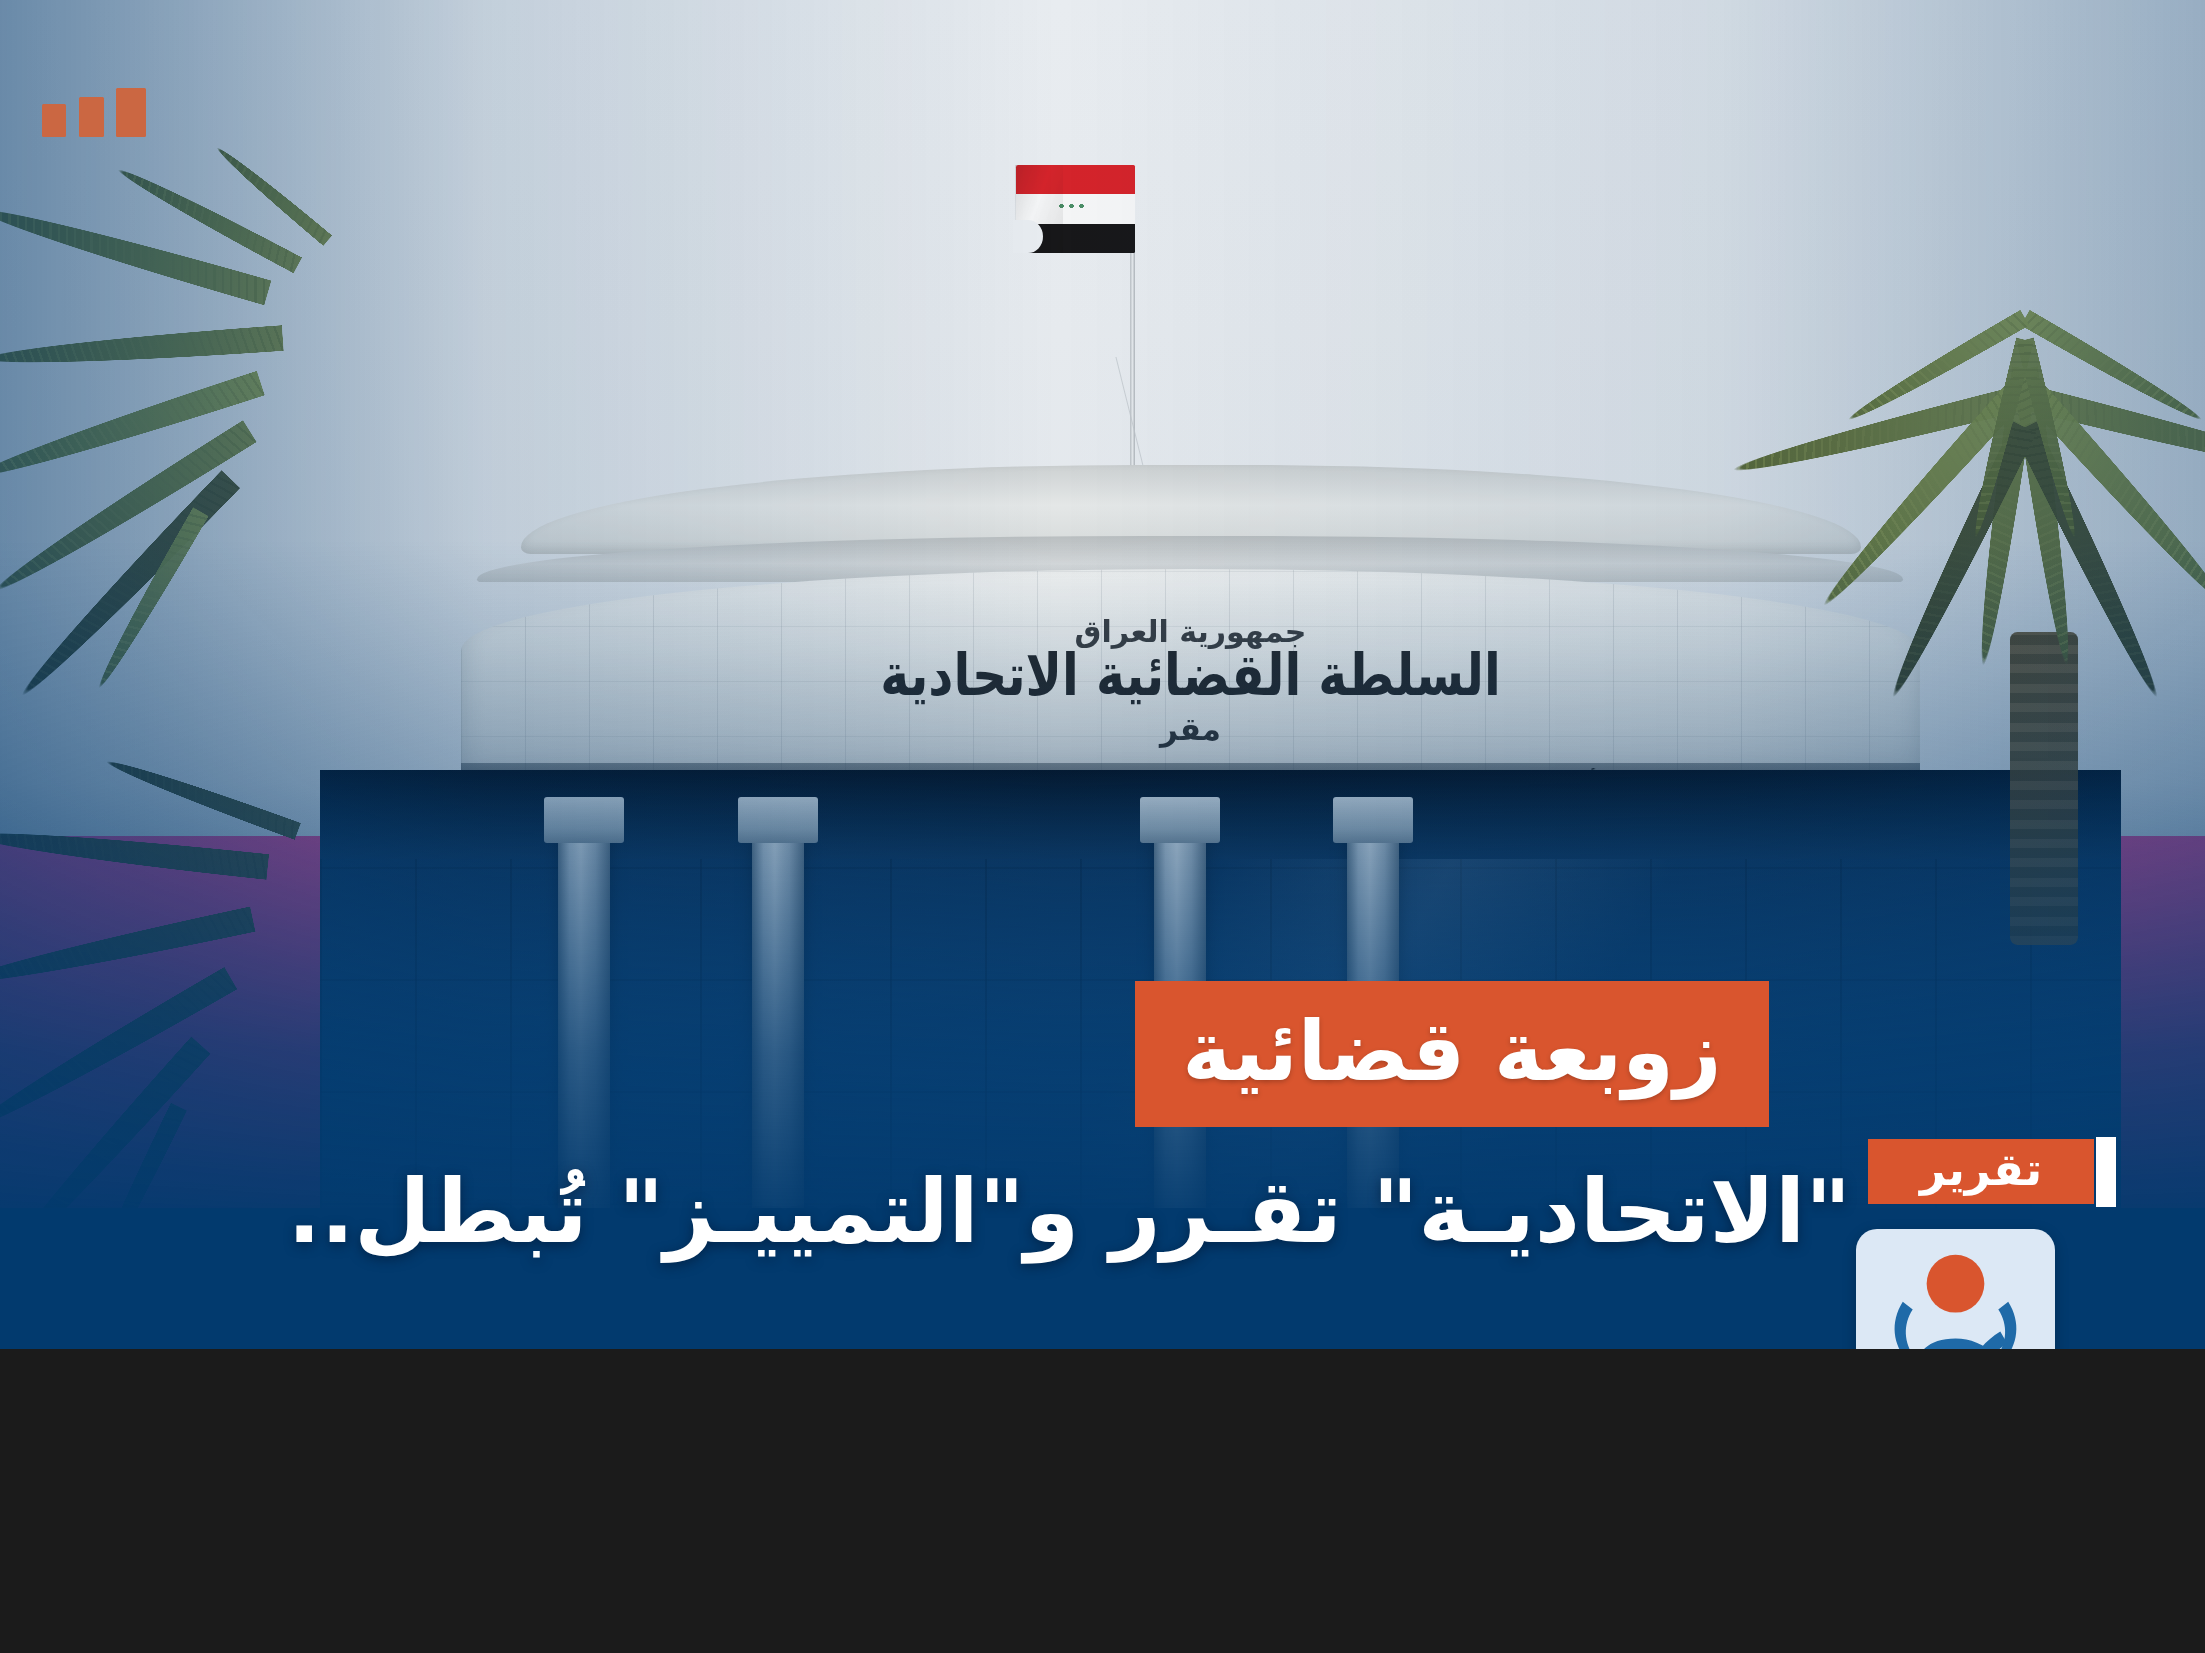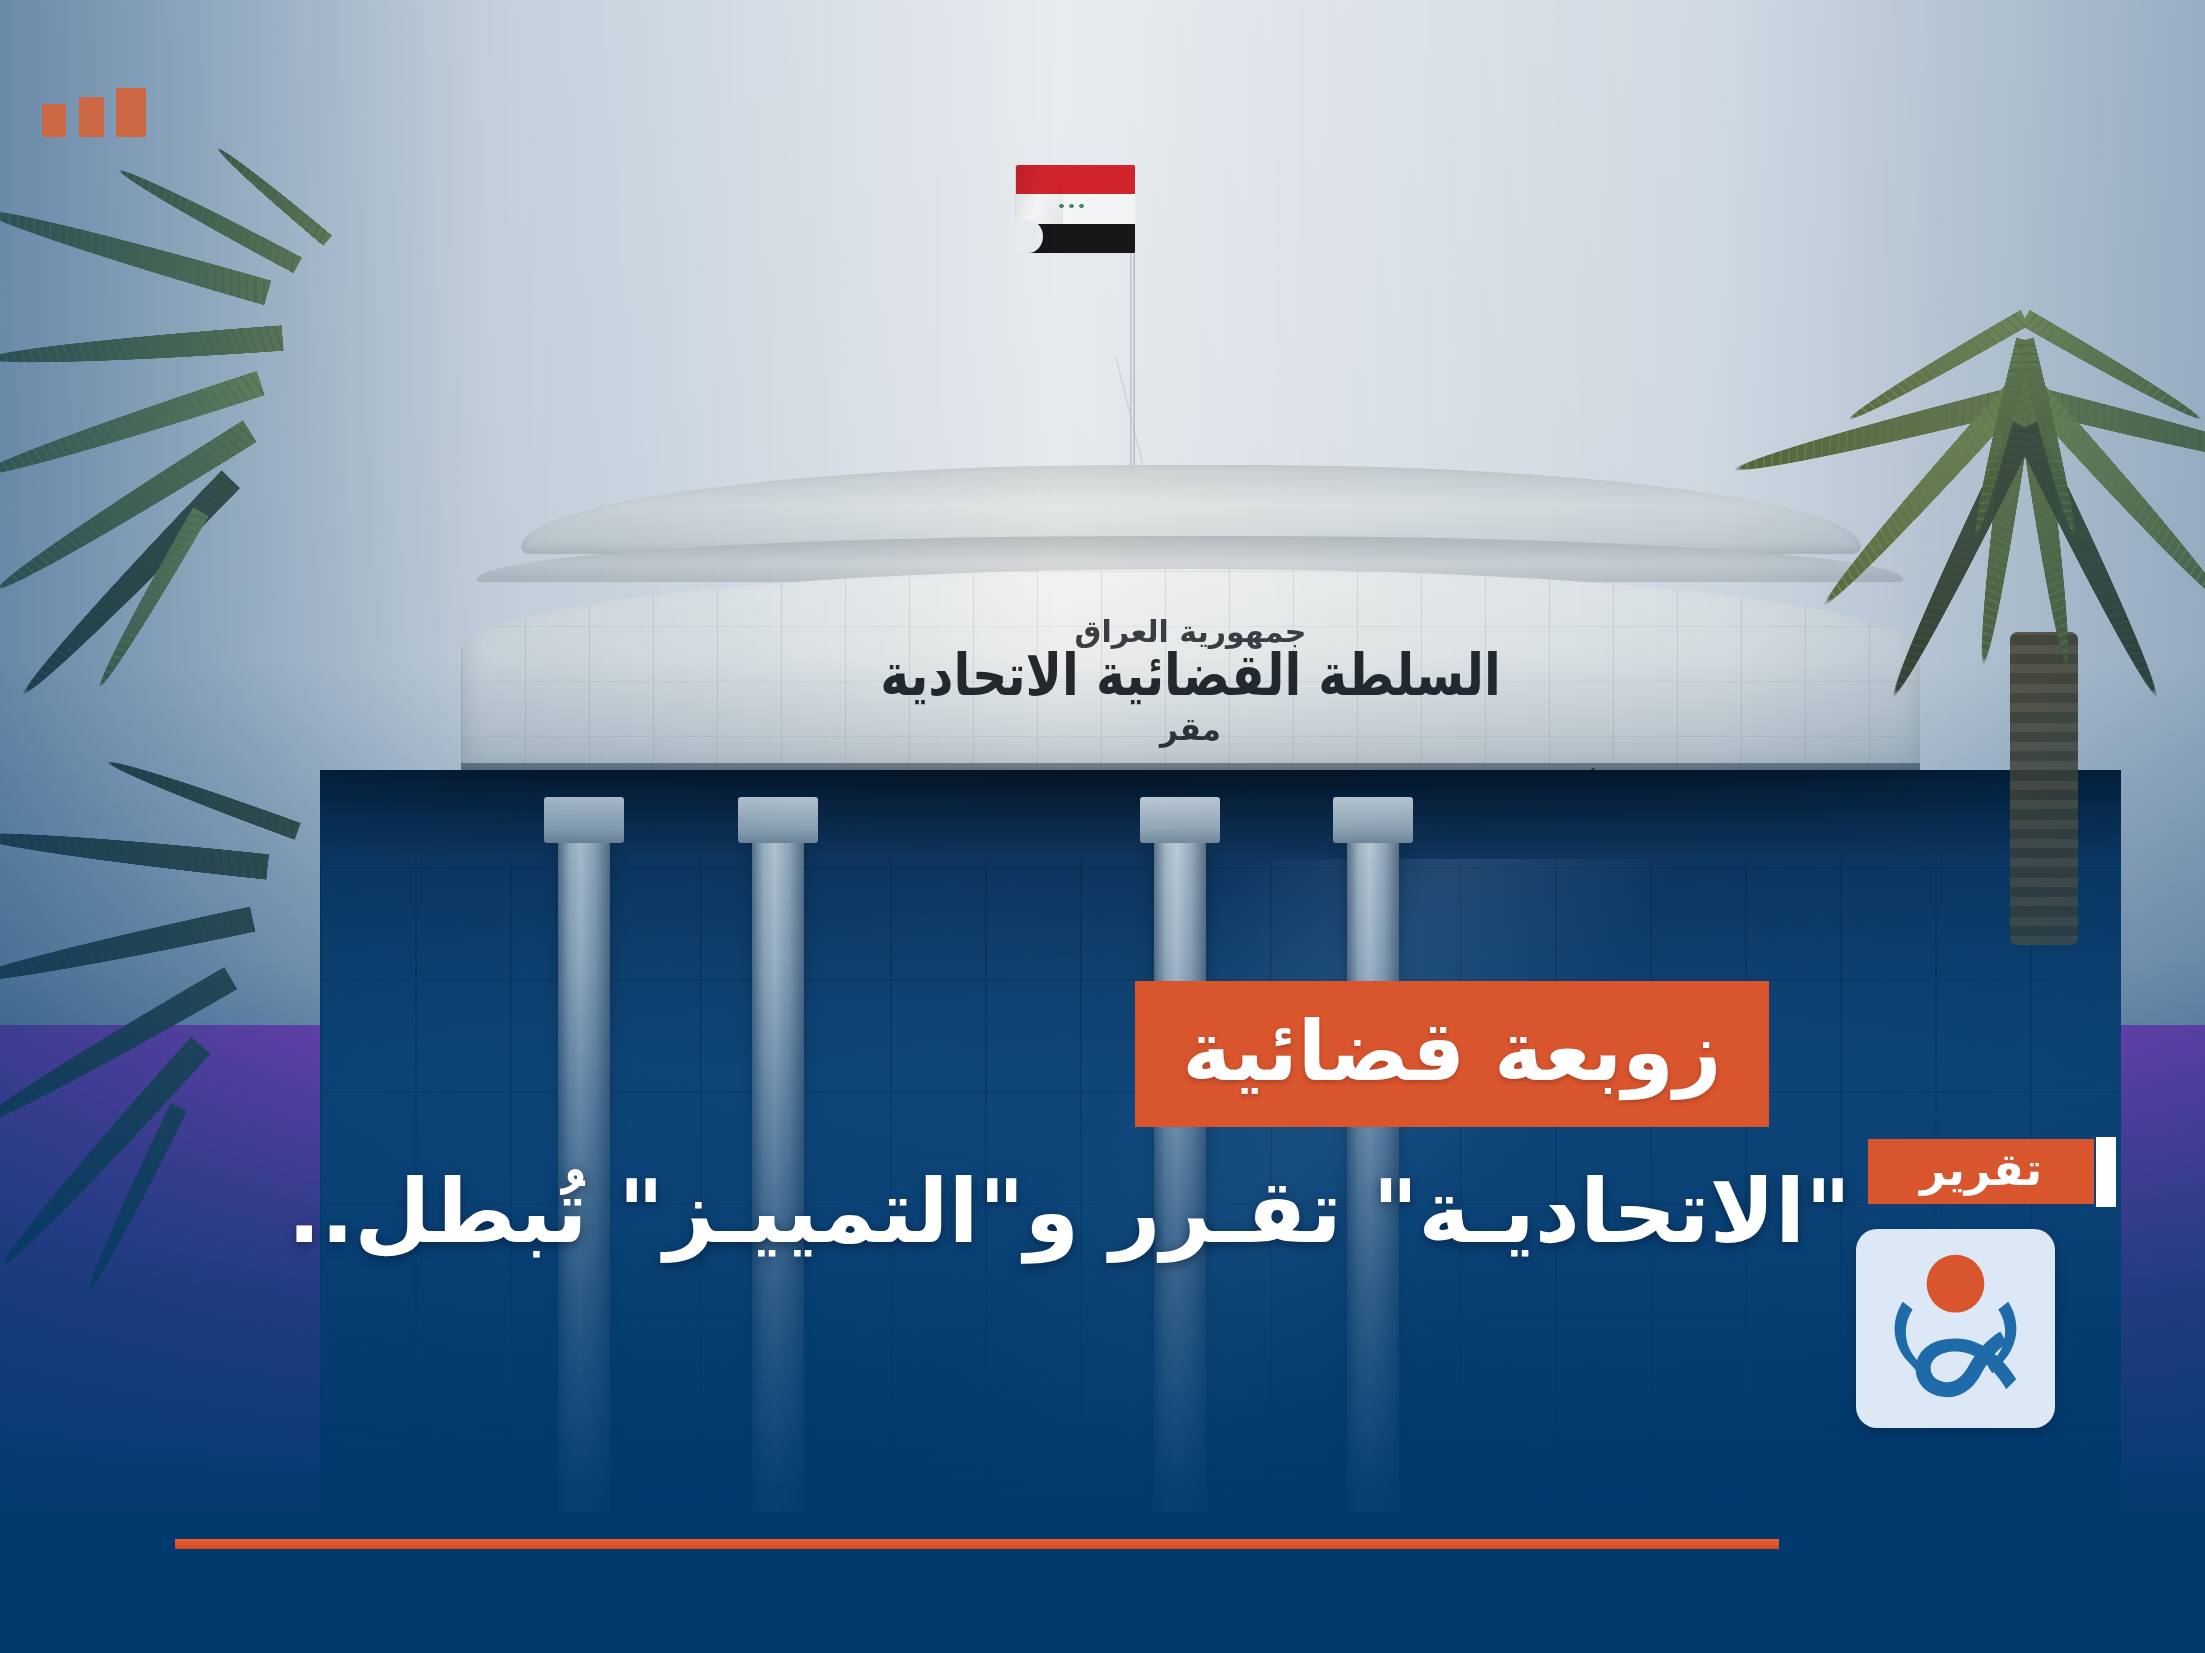--- a/index.html
+++ b/index.html
@@ -2,24 +2,24 @@
 <html lang="ar" dir="rtl" style="font-size:12px"><head>
 <meta charset="utf-8">
 <title>Noon News Agency — Report Card</title>
 <style>
   html,body{margin:0;padding:0;background:#1b1b1b;}
   *{box-sizing:border-box;}
 
   .card{
     position:relative;
     width:2205px;
-    height:1653px;
+    height:1349px;
     overflow:hidden;
     font-family:"DejaVu Sans","Liberation Sans",sans-serif;
-    background:#d946ef;
+    background:#ec4899;
   }
 
   
   .photo{position:absolute;inset:0;overflow:hidden;}
 
   
   .sky{
     position:absolute;left:0;top:0;width:100%;height:62%;
     background:linear-gradient(180deg,#e8ecf0 0%,#e6eaee 40%,#e2e7ec 75%,#dde3e9 100%);
   }

